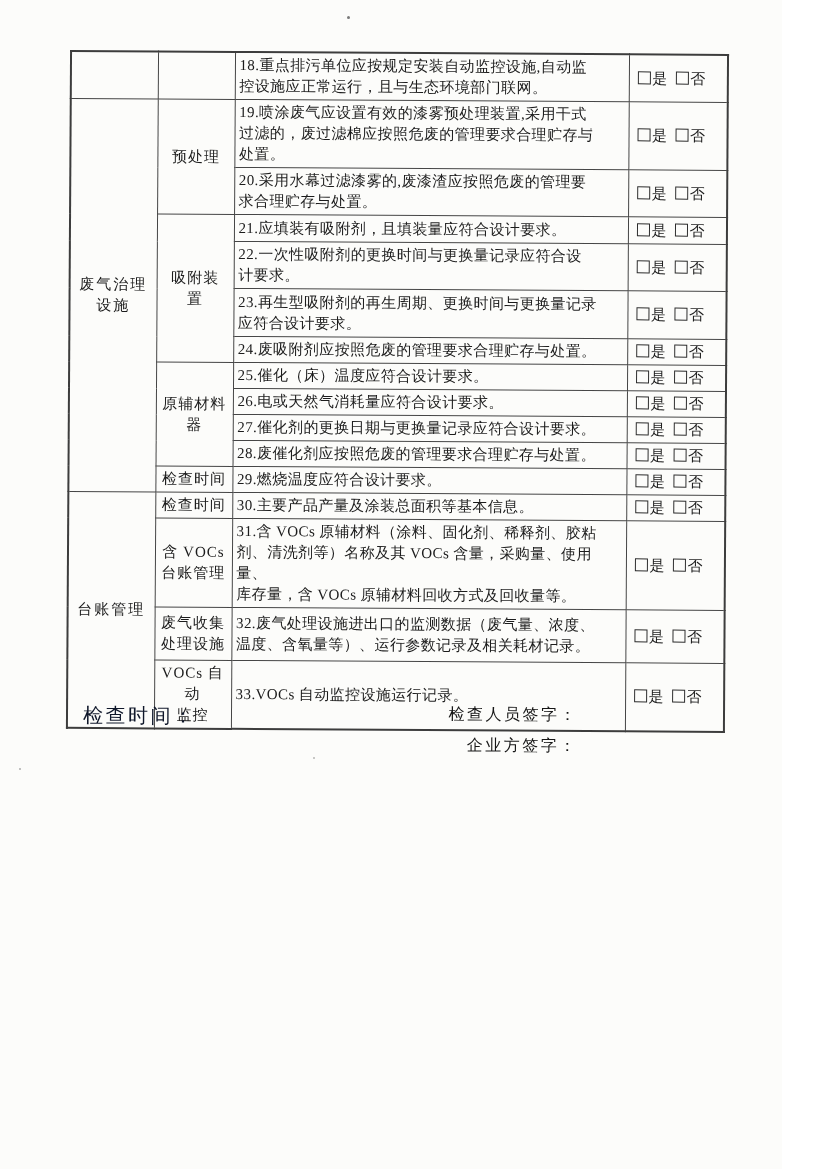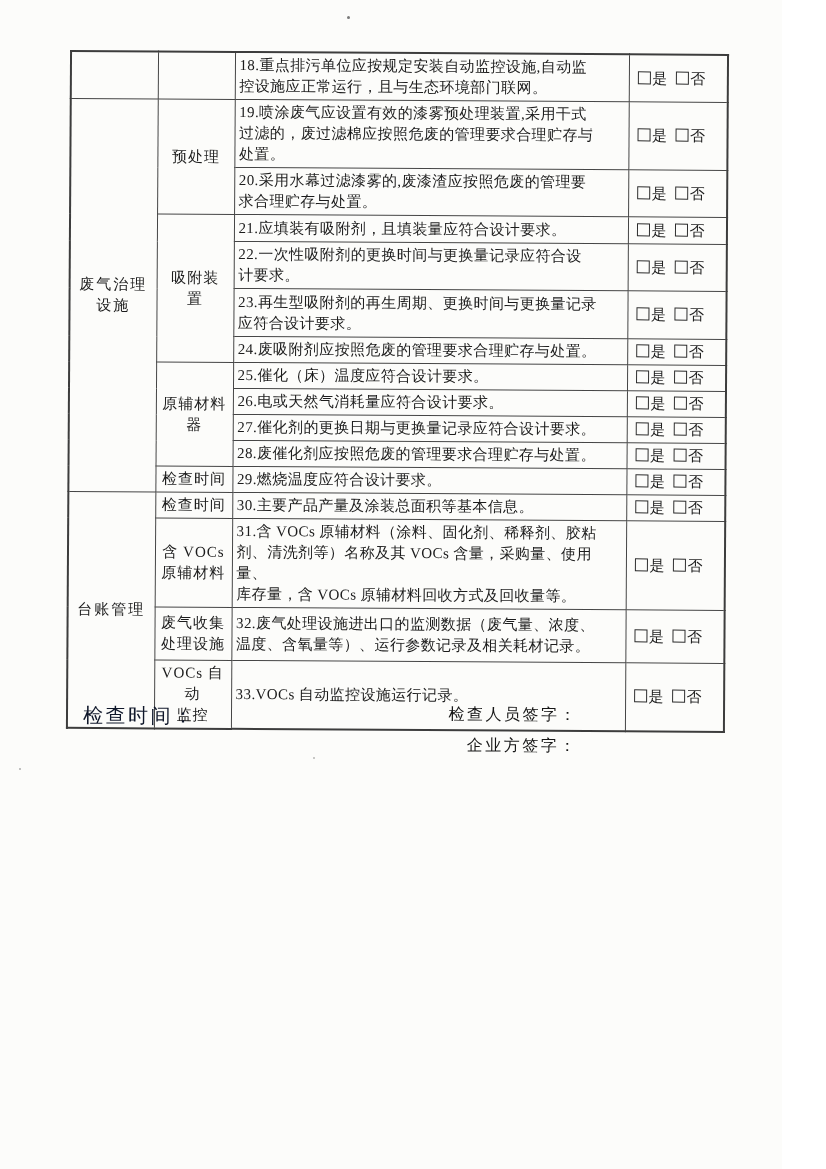--- a/index.html
+++ b/index.html
@@ -224,21 +224,21 @@
         <tr style="height:25px">
           <td class="grp" rowspan="4">台账管理</td>
           <td class="sub">检查时间</td>
           <td class="item">30.主要产品产量及涂装总面积等基本信息。</td>
           <td class="ans">
             <span class="opt"><span class="cb"></span><span>是</span></span><span class="opt"><span class="cb"></span><span>否</span></span>
           </td>
         </tr>
         <tr style="height:73px">
           <td class="sub">含 VOCs
-原辅材料</td>
+台账管理</td>
           <td class="item">31.含 VOCs 原辅材料（涂料、固化剂、稀释剂、胶粘
 剂、清洗剂等）名称及其 VOCs 含量，采购量、使用量、
 库存量，含 VOCs 原辅材料回收方式及回收量等。</td>
           <td class="ans">
             <span class="opt"><span class="cb"></span><span>是</span></span><span class="opt"><span class="cb"></span><span>否</span></span>
           </td>
         </tr>
         <tr style="height:53px">
           <td class="sub">废气收集
 处理设施</td>

